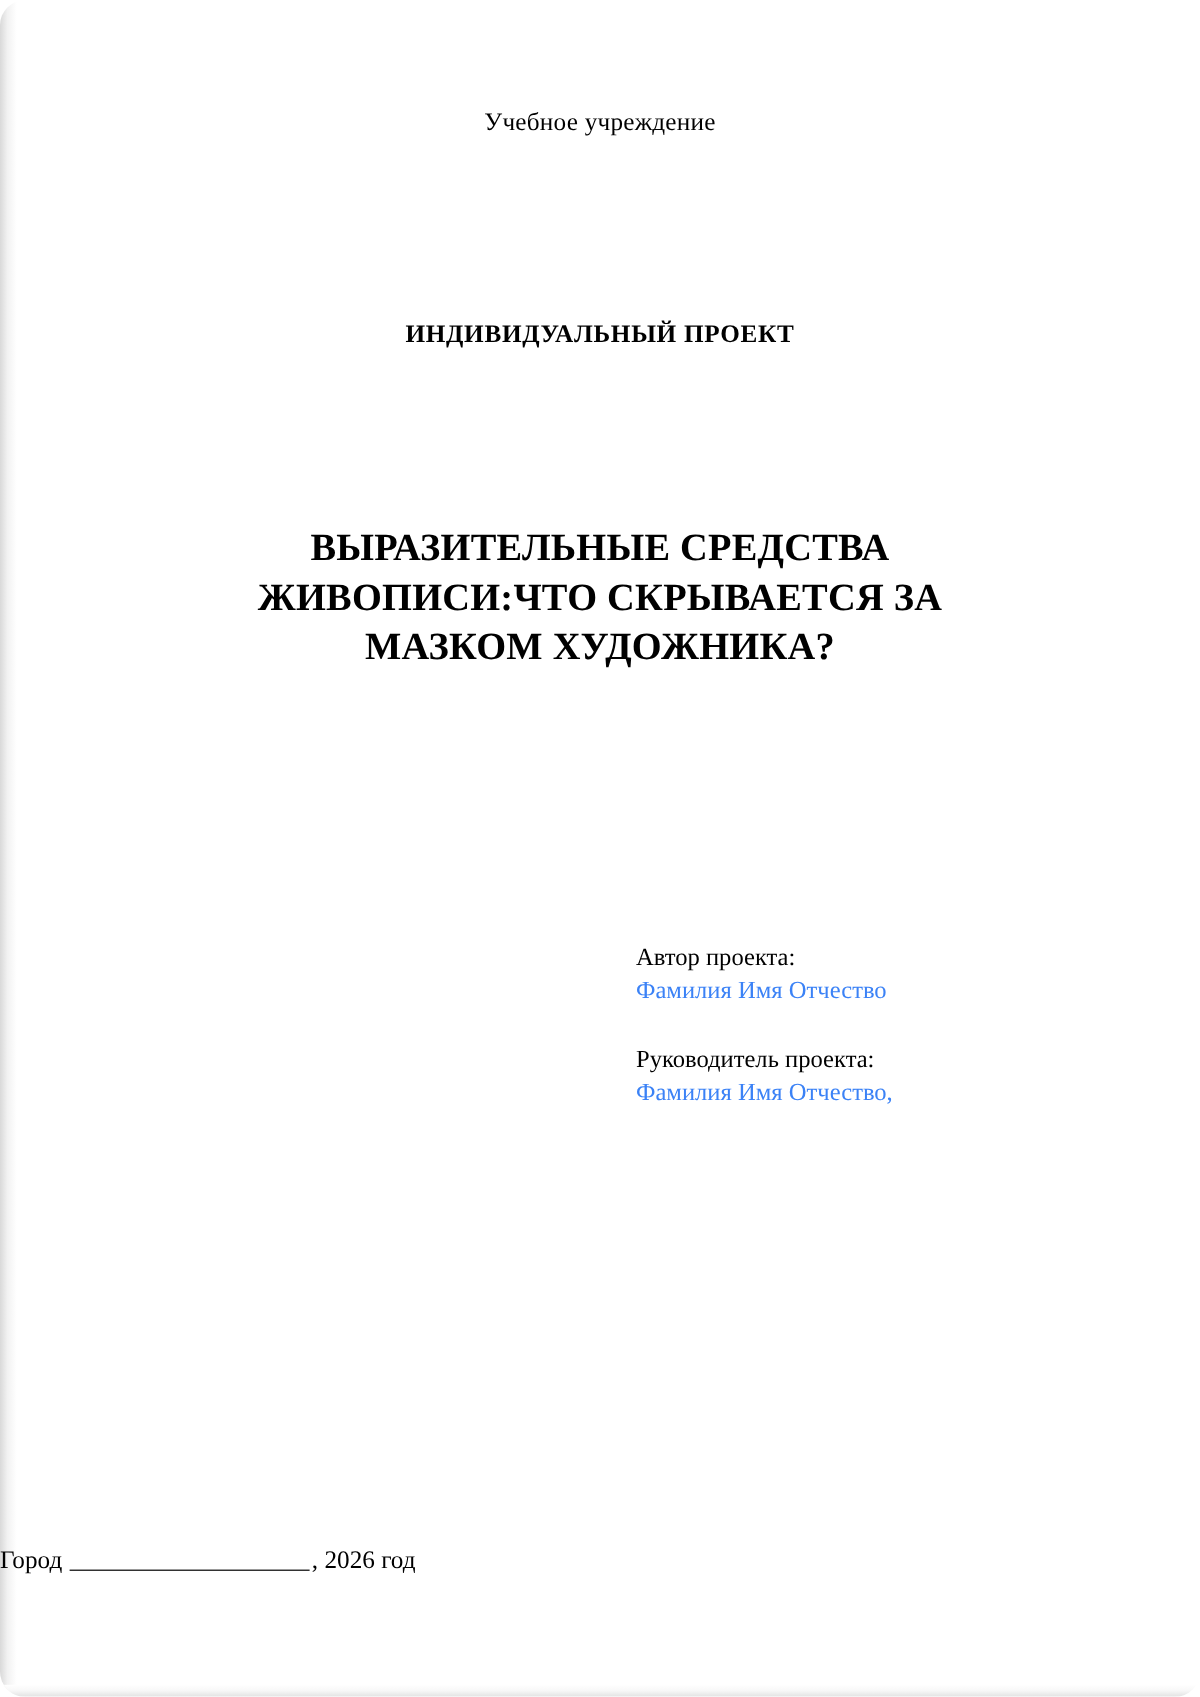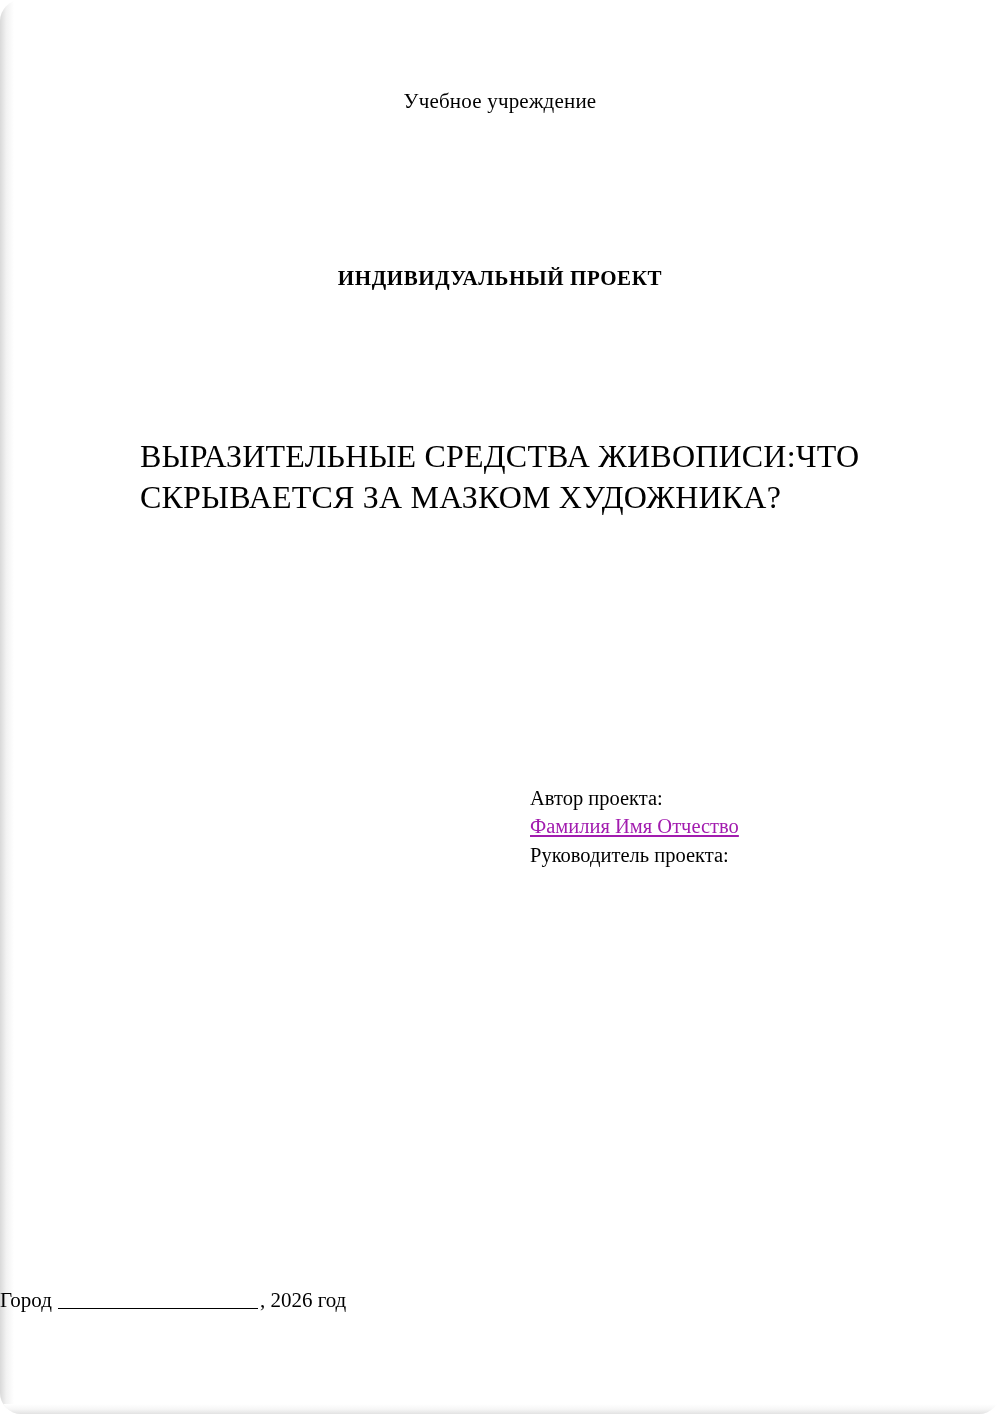--- a/index.html
+++ b/index.html
@@ -62,45 +62,45 @@
     font-size: 21px;
     font-weight: bold;
     letter-spacing: 0.6px;
   }
 
   .title {
     position: absolute;
     top: 415px;
     left: 140px;
     width: 720px;
-    text-align: left;
+    text-align: center;
     font-size: 32px;
-    font-weight: normal;
+    font-weight: bold;
     line-height: 1.28;
     letter-spacing: 0.2px;
   }
 
   .credits {
     position: absolute;
     top: 784px;
     left: 530px;
     width: 400px;
     text-align: left;
     font-size: 20.5px;
     line-height: 1.38;
   }
   .credits .label {
     font-weight: normal;
     color: #000000;
   }
   .credits .value {
-    color: #a21caf;
-    text-decoration: underline;
+    color: #3b82f6;
   }
   .credits .block {
+    margin-bottom: 28px;
   }
   .credits .block:last-child {
     margin-bottom: 17px;
   }
   .credits .line {
     display: block;
   }
 
   .footer {
     position: absolute;
@@ -128,20 +128,21 @@
 
   <h1 class="title">ВЫРАЗИТЕЛЬНЫЕ СРЕДСТВА ЖИВОПИСИ:ЧТО СКРЫВАЕТСЯ ЗА МАЗКОМ ХУДОЖНИКА?</h1>
 
   <div class="credits">
     <div class="block">
       <span class="line label">Автор проекта:</span>
       <span class="line value">Фамилия Имя Отчество</span>
     </div>
     <div class="block">
       <span class="line label">Руководитель проекта:</span>
+      <span class="line value">Фамилия Имя Отчество,</span>
     </div>
   </div>
 
   <div class="footer">
     <span>Город</span><span class="rule"></span><span>, 2026 год</span>
   </div>
 
 </div>
 
 </body></html>

